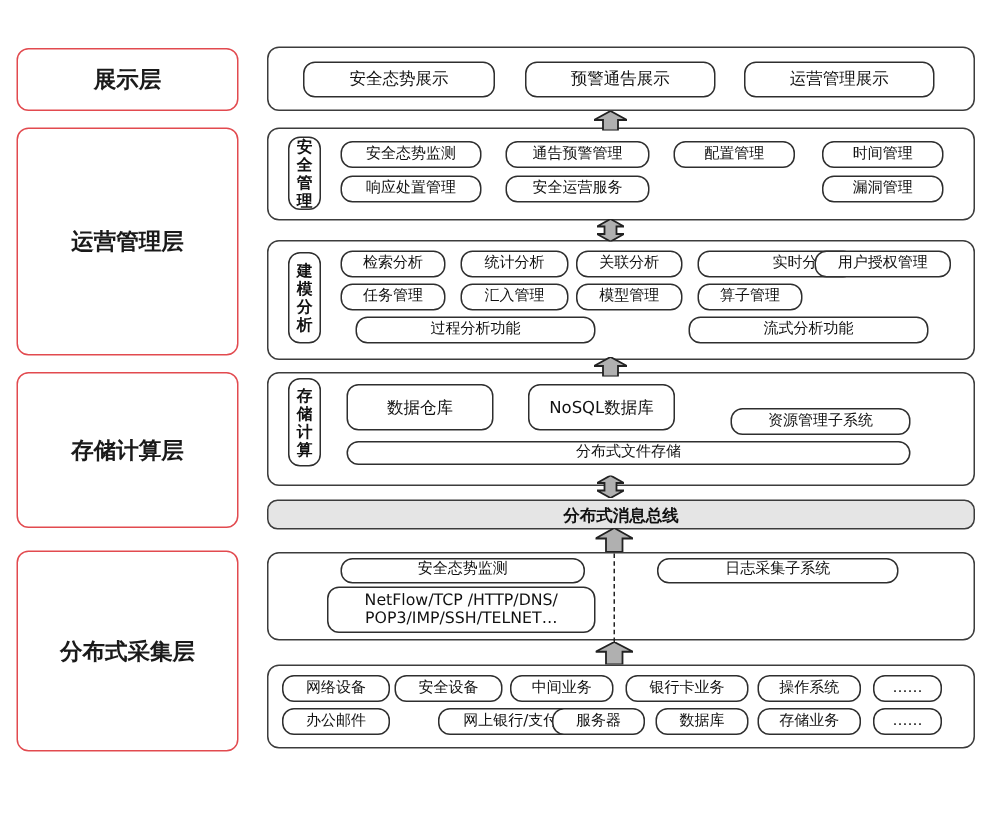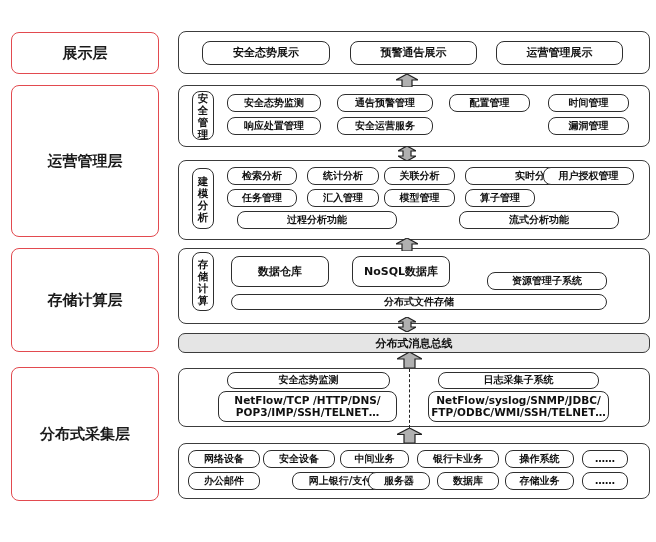--- a/index.html
+++ b/index.html
@@ -12,21 +12,21 @@
     position:absolute;border:1.6px solid #e24a4f;border-radius:8px;
     display:flex;align-items:center;justify-content:center;
     font-size:15px;font-weight:bold;background:#fff;color:#1a1a1a;
   }
   .panel{
     position:absolute;border:1.5px solid #3c3c3c;border-radius:8px;background:#fff;
   }
   .btn{
     position:absolute;border:1.4px solid #2e2e2e;border-radius:8px;background:#fff;
     display:flex;align-items:center;justify-content:center;
-    font-size:11px;font-weight:bold;white-space:nowrap;line-height:1.05;
+    font-size:11px;font-weight:normal;white-space:nowrap;line-height:1.05;
   }
   .btn.small{font-size:10px;}
   .btn.multiline{white-space:normal;text-align:center;font-size:10.5px;}
   .vlabel{
     position:absolute;border:1.4px solid #2e2e2e;border-radius:8px;background:#fff;
     display:flex;align-items:center;justify-content:center;
     font-size:10.5px;font-weight:bold;text-align:center;
   }
   .vlabel span{display:block;width:1em;word-break:break-all;line-height:12px;}
   .bus{
@@ -98,21 +98,20 @@
   <div class="btn small" style="left:487px;top:272px;width:118px;height:16px;">资源管理子系统</div>
 
   <div class="bus" style="left:178px;top:333px;width:470px;height:18px;">
     <span>分布式消息总线</span>
   </div>
 
   <div class="panel" style="left:178px;top:368px;width:470px;height:57px;"></div>
   <div class="btn small" style="left:227px;top:372px;width:161px;height:15px;">安全态势监测</div>
   <div class="btn multiline" style="left:218px;top:391px;width:177px;height:29px;">NetFlow/TCP /HTTP/DNS/ POP3/IMP/SSH/TELNET…</div>
   <div class="btn small" style="left:438px;top:372px;width:159px;height:15px;">日志采集子系统</div>
-  <div class="btn multiline" style="left:428px;top:391px;width:179px;height:29px;">NetFlow/syslog/SNMP/JDBC/ FTP/ODBC/WMI/SSH/TELNET…</div>
   <div class="dash" style="left:409px;top:369px;height:59px;"></div>
 
   <div class="panel" style="left:178px;top:443px;width:470px;height:54px;"></div>
   <div class="btn small" style="left:188px;top:450px;width:70px;height:16px;">网络设备</div>
   <div class="btn small" style="left:263px;top:450px;width:70px;height:16px;">安全设备</div>
   <div class="btn small" style="left:340px;top:450px;width:67px;height:16px;">中间业务</div>
   <div class="btn small" style="left:417px;top:450px;width:80px;height:16px;">银行卡业务</div>
   <div class="btn small" style="left:505px;top:450px;width:67px;height:16px;">操作系统</div>
   <div class="btn small" style="left:582px;top:450px;width:44px;height:16px;">……</div>
   <div class="btn small" style="left:188px;top:472px;width:70px;height:16px;">办公邮件</div>

